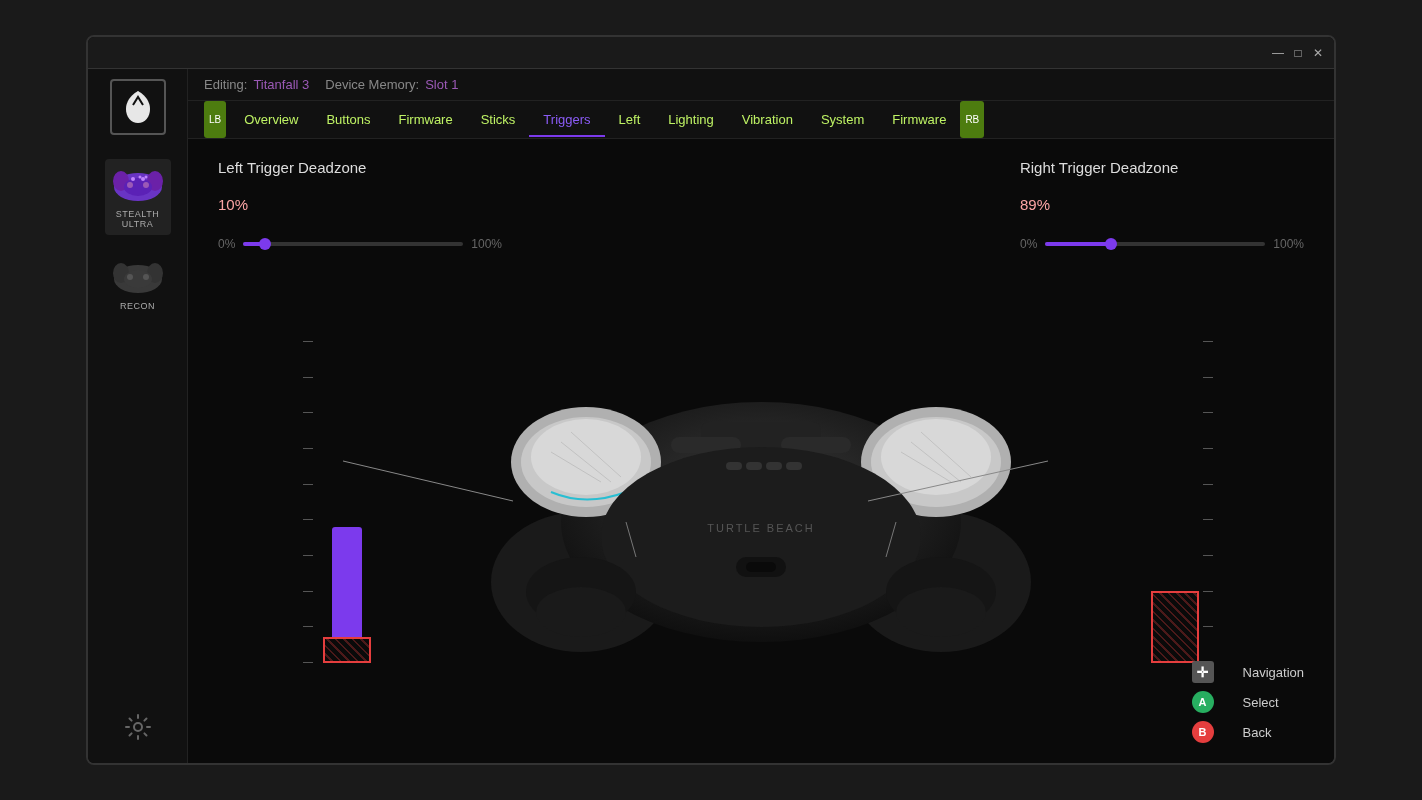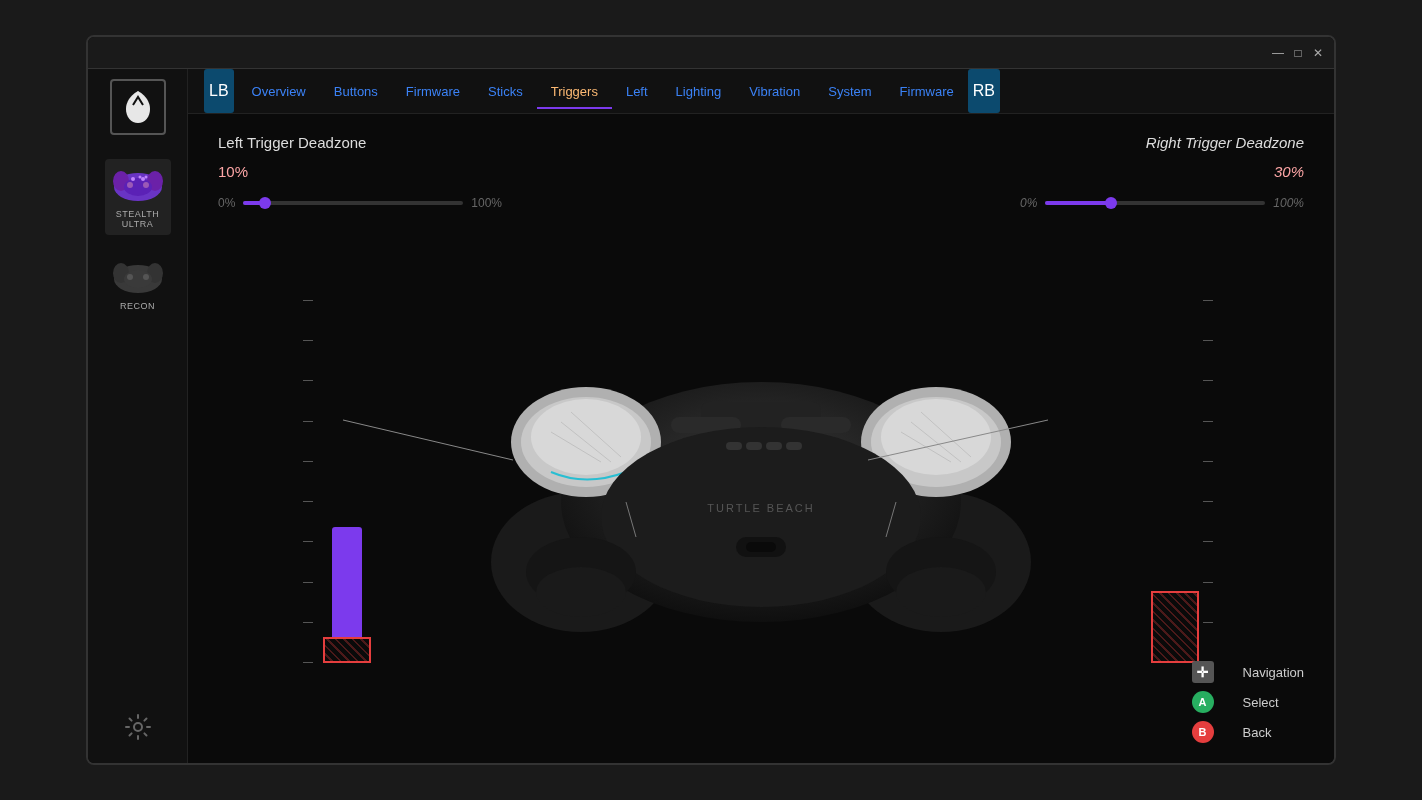--- a/index.html
+++ b/index.html
@@ -153,39 +153,39 @@
       display: flex;
       align-items: center;
       padding: 0 16px;
       background: #111;
       border-bottom: 1px solid #222;
       flex-shrink: 0;
       gap: 0;
     }
 
     .nav-badge {
-      background: #0c4a6e;
+      background: #4d7c0f;
       color: #fff;
-      font-size: 16px;
+      font-size: 10px;
       padding: 13px 5px;
       border-radius: 3px;
       margin-right: 4px;
     }
 
     .tab-item {
       padding: 10px 14px;
       font-size: 13px;
-      color: #3b82f6;
+      color: #bef264;
       cursor: pointer;
       position: relative;
       white-space: nowrap;
     }
 
     .tab-item.active {
-      color: #fdba74;
+      color: #8b5cf6;
     }
 
     .tab-item.active::after {
       content: '';
       position: absolute;
       bottom: 0;
       left: 0;
       right: 0;
       height: 2px;
       background: #7c3aed;
@@ -203,21 +203,21 @@
     .deadzone-row {
       display: flex;
       justify-content: space-between;
       padding: 20px 30px 10px;
       flex-shrink: 0;
     }
 
     .deadzone-section {
       display: flex;
       flex-direction: column;
-      gap: 12px;
+      gap: 20px;
     }
 
     .deadzone-title {
       font-size: 15px;
       color: #ddd;
     }
 
     .deadzone-value {
       font-size: 15px;
       color: #fca5a5;
@@ -395,20 +395,28 @@
       <div class="settings-btn">
         <svg width="28" height="28" viewBox="0 0 28 28" fill="none">
           <circle cx="14" cy="14" r="4" stroke="#666" stroke-width="2"></circle>
           <path d="M14 2v3M14 23v3M2 14h3M23 14h3M5.5 5.5l2.1 2.1M20.4 20.4l2.1 2.1M5.5 22.5l2.1-2.1M20.4 7.6l2.1-2.1" stroke="#666" stroke-width="2" stroke-linecap="round"></path>
         </svg>
       </div>
     </div>
 
     <div class="main-content">
 
+      <div class="top-bar">
+        <div class="editing-info">
+          <span class="label">Editing:</span>
+          <span class="purple">Titanfall 3</span>
+          <span class="label" style="margin-left:10px;">Device Memory:</span>
+          <span class="purple">Slot 1</span>
+        </div>
+      </div>
 
       <div class="nav-tabs">
         <span class="nav-badge">LB</span>
         <div class="tab-item">Overview</div>
         <div class="tab-item">Buttons</div>
         <div class="tab-item">Firmware</div>
         <div class="tab-item">Sticks</div>
         <div class="tab-item active">Triggers</div>
         <div class="tab-item">Left</div>
         <div class="tab-item">Lighting</div>
@@ -428,23 +436,23 @@
             <div class="slider-row">
               <span class="slider-label">0%</span>
               <div class="slider-track">
                 <div class="slider-fill-left"></div>
                 <div class="slider-thumb slider-thumb-left"></div>
               </div>
               <span class="slider-label">100%</span>
             </div>
           </div>
 
-          <div class="deadzone-section" style="align-items: flex-end; font-style: italic;">
+          <div class="deadzone-section" style="">
             <div class="deadzone-title">Right Trigger Deadzone</div>
-            <div class="deadzone-value">30%</div>
+            <div class="deadzone-value">89%</div>
             <div class="slider-row">
               <span class="slider-label">0%</span>
               <div class="slider-track">
                 <div class="slider-fill-right"></div>
                 <div class="slider-thumb slider-thumb-right"></div>
               </div>
               <span class="slider-label">100%</span>
             </div>
           </div>
         </div>

